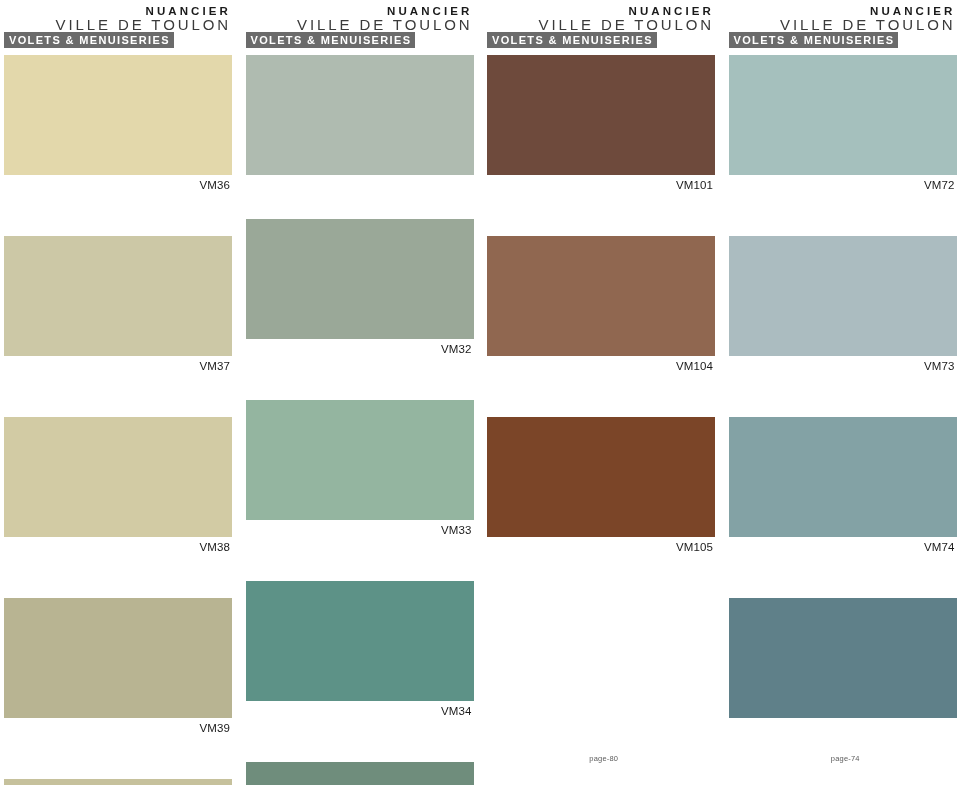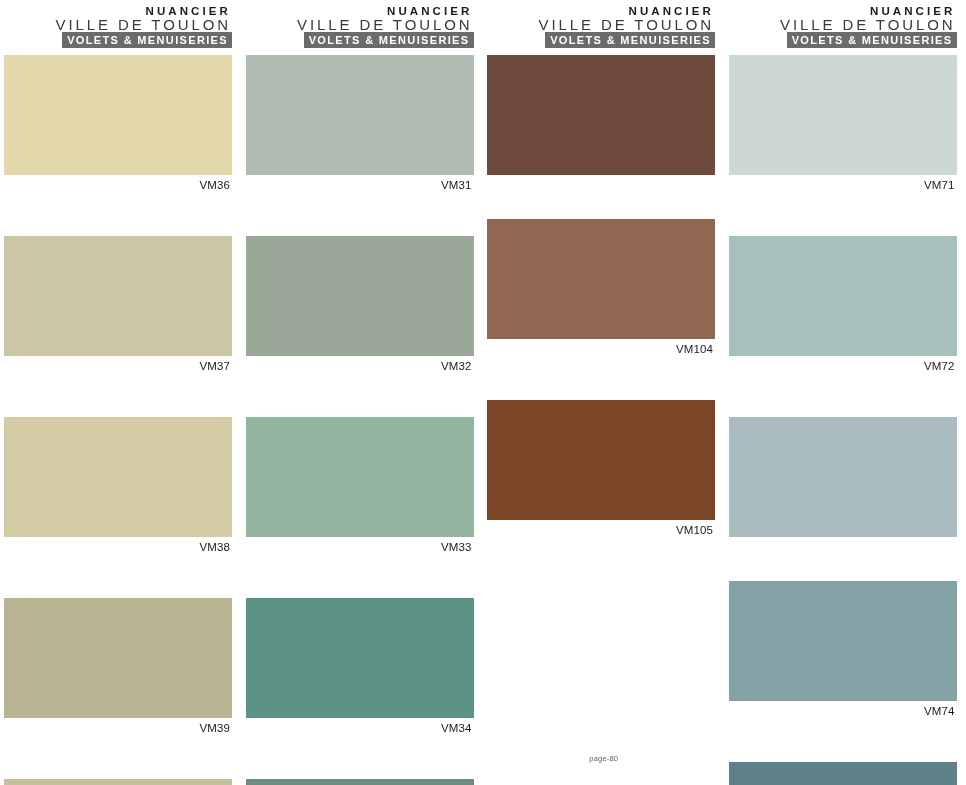--- a/index.html
+++ b/index.html
@@ -56,21 +56,20 @@
     font-size: 15px;
     font-weight: normal;
     letter-spacing: 2.9px;
     color: #3a3a3a;
     line-height: 13px;
     padding-right: 1px;
   }
   .brand-line3-wrap {
     margin-top: 1px;
     display: flex;
-    justify-content: flex-end;
   }
   .brand-line3 {
     display: inline-block;
     background: #6b6b6b;
     color: #ffffff;
     font-size: 11px;
     font-weight: bold;
     letter-spacing: 1.35px;
     padding: 2px 4px 2px 5px;
     line-height: 12px;
@@ -161,21 +160,20 @@
         <div class="brand-line1">NUANCIER</div>
         <div class="brand-line2">VILLE DE TOULON</div>
         <div class="brand-line3-wrap">
           <span class="brand-line3">VOLETS &amp; MENUISERIES</span>
         </div>
       </div>
 
       <div class="swatches">
         <div class="swatch-cell">
           <div class="swatch-chip" style="background-color: rgb(175, 187, 176);"></div>
-          <div class="swatch-label">VM31</div>
         </div>
         <div class="swatch-cell">
           <div class="swatch-chip" style="background-color: rgb(154, 168, 152);"></div>
           <div class="swatch-label">VM32</div>
         </div>
         <div class="swatch-cell">
           <div class="swatch-chip" style="background-color: rgb(148, 181, 160);"></div>
           <div class="swatch-label">VM33</div>
         </div>
         <div class="swatch-cell">
@@ -197,20 +195,21 @@
         <div class="brand-line1">NUANCIER</div>
         <div class="brand-line2">VILLE DE TOULON</div>
         <div class="brand-line3-wrap">
           <span class="brand-line3">VOLETS &amp; MENUISERIES</span>
         </div>
       </div>
 
       <div class="swatches">
         <div class="swatch-cell">
           <div class="swatch-chip" style="background-color: rgb(110, 74, 60);"></div>
+          <div class="swatch-label">VM101</div>
         </div>
         <div class="swatch-cell">
           <div class="swatch-chip" style="background-color: rgb(144, 103, 80);"></div>
           <div class="swatch-label">VM104</div>
         </div>
         <div class="swatch-cell">
           <div class="swatch-chip" style="background-color: rgb(123, 69, 40);"></div>
           <div class="swatch-label">VM105</div>
         </div>
       </div>
@@ -223,29 +222,26 @@
       <div class="brand">
         <div class="brand-line1">NUANCIER</div>
         <div class="brand-line2">VILLE DE TOULON</div>
         <div class="brand-line3-wrap">
           <span class="brand-line3">VOLETS &amp; MENUISERIES</span>
         </div>
       </div>
 
       <div class="swatches">
         <div class="swatch-cell">
-          <div class="swatch-chip" style="background-color: rgb(204, 216, 210);"></div>
-          <div class="swatch-label">VM71</div>
-        </div>
-        <div class="swatch-cell">
           <div class="swatch-chip" style="background-color: rgb(165, 192, 189);"></div>
           <div class="swatch-label">VM72</div>
         </div>
         <div class="swatch-cell">
           <div class="swatch-chip" style="background-color: rgb(171, 188, 192);"></div>
+          <div class="swatch-label">VM73</div>
         </div>
         <div class="swatch-cell">
           <div class="swatch-chip" style="background-color: rgb(131, 162, 165);"></div>
           <div class="swatch-label">VM74</div>
         </div>
         <div class="swatch-cell">
           <div class="swatch-chip" style="background-color: rgb(95, 128, 137);"></div>
         </div>
       </div>
     </div>

